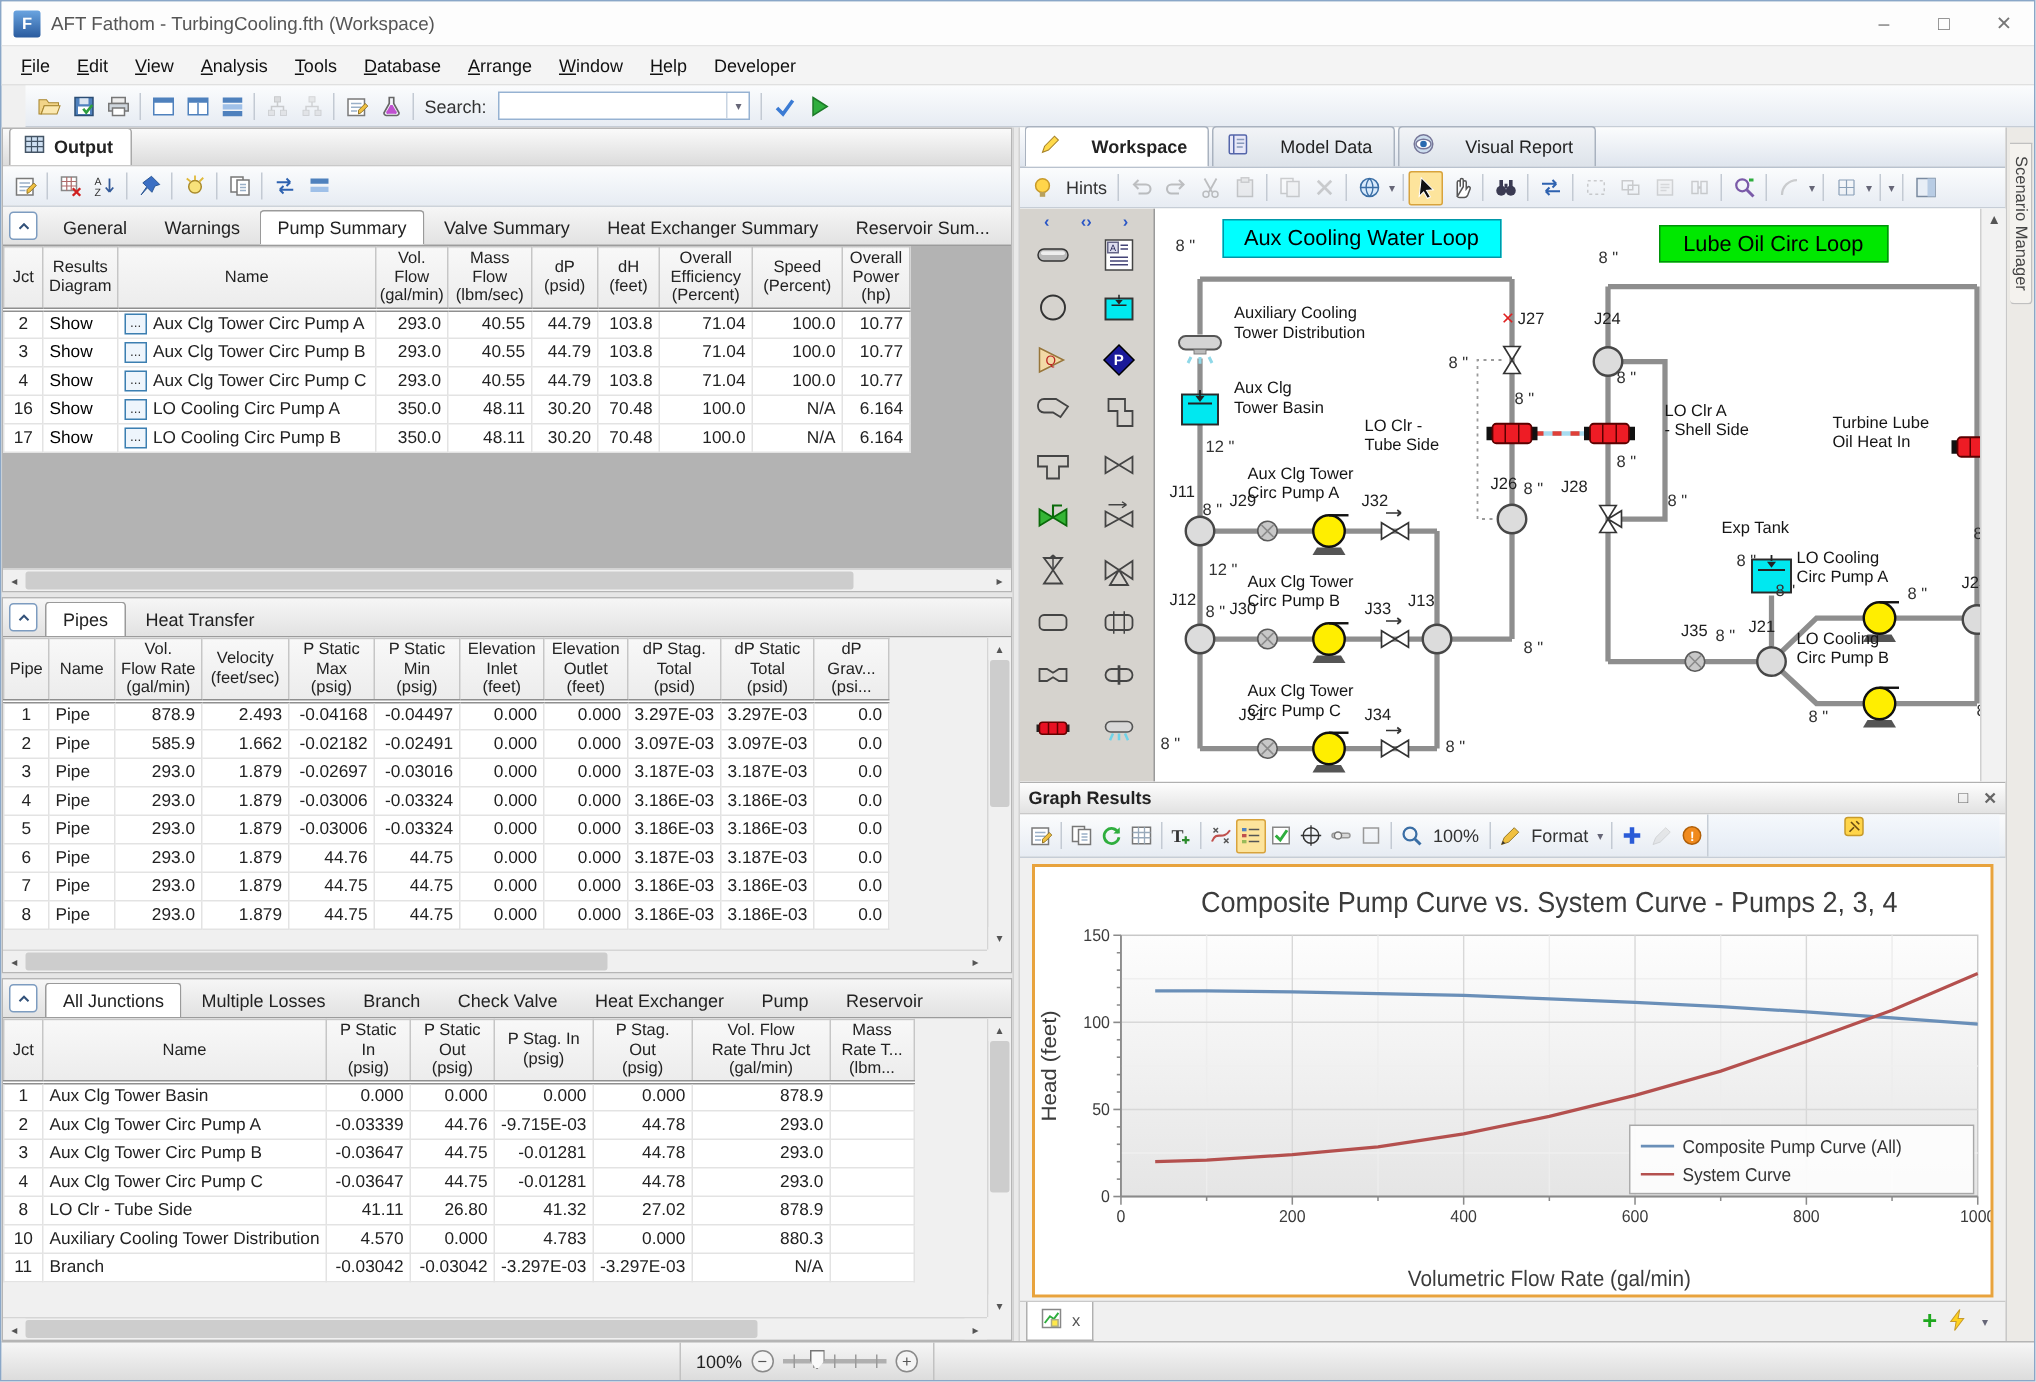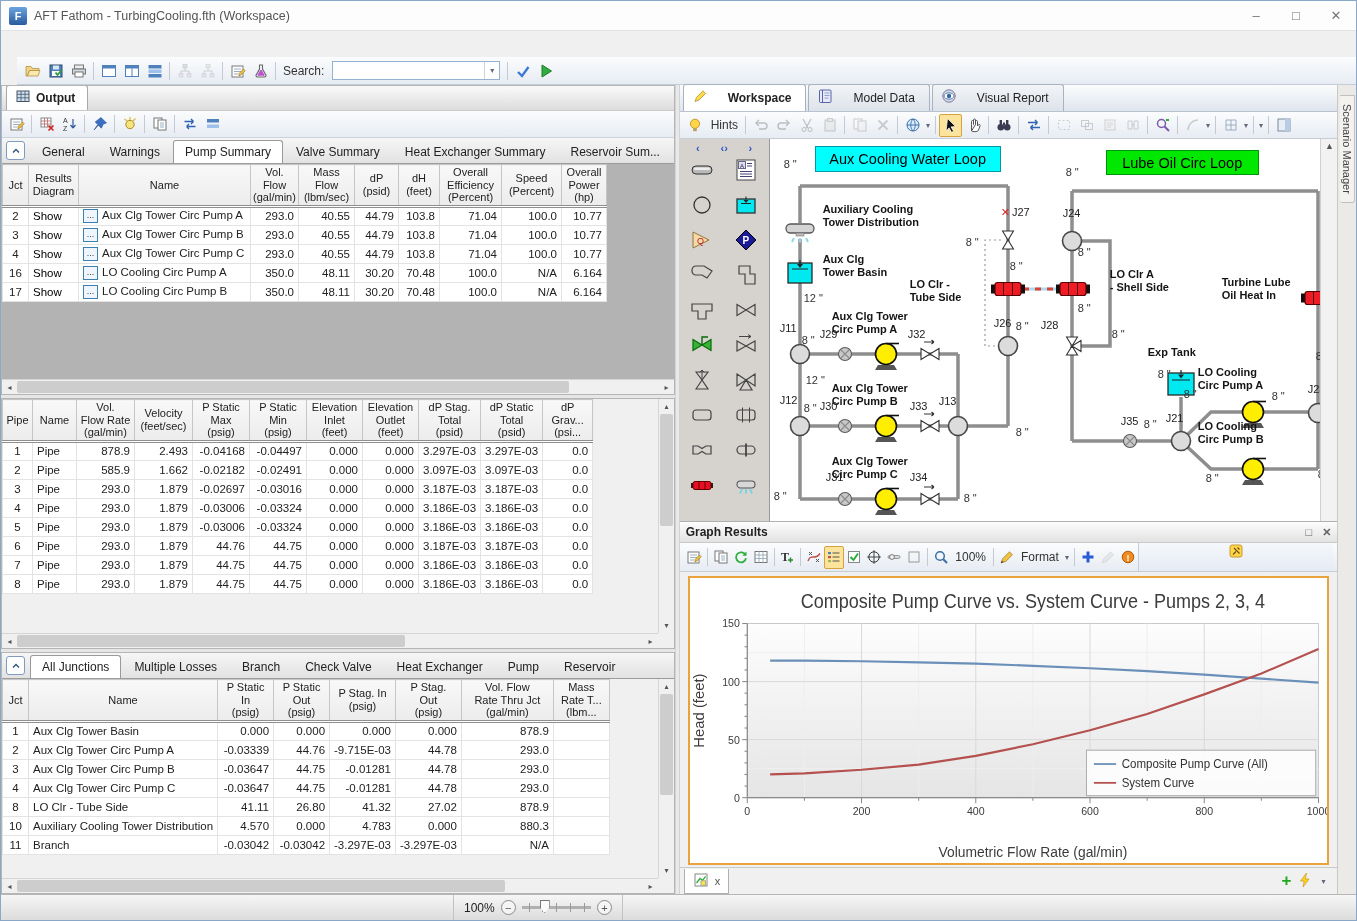--- a/index.html
+++ b/index.html
@@ -62,21 +62,21 @@
   .rp-tabs{height:27px;background:linear-gradient(#fbfcfd,#dfe5ee);border-bottom:1px solid #b9c2ce;display:flex;align-items:flex-end;padding:2px 0 0 3px;gap:2px;}
   .rtab{display:flex;align-items:center;gap:20px;padding:3px 14px 4px 8px;border:1px solid #a9b2bf;border-bottom:none;border-radius:3px 3px 0 0;background:linear-gradient(#f2f4f7,#dde3ea);font-size:12px;}
   .rtab.active{background:#fff;font-weight:bold;}
   .hintsbar{height:27px;background:linear-gradient(#fbfcfd,#e7ecf3);border-bottom:1px solid #c6cdd6;display:flex;align-items:center;padding:0 4px;}
   .workspace{flex:1;position:relative;background:#fff;overflow:hidden;}
   .palette{position:absolute;left:0;top:0;bottom:0;width:90px;background:#d6d3ce;border-right:1px solid #9a9a9a;padding-top:2px;}
   .pal-nav{display:flex;justify-content:space-around;color:#2a56c6;font-size:11px;font-weight:bold;padding:1px 6px 3px 6px;}
   .pal-grid{display:grid;grid-template-columns:1fr 1fr;justify-items:center;row-gap:9px;}
   .pal-item{width:34px;height:26px;display:flex;align-items:center;justify-content:center;}
   .canvas{position:absolute;left:90px;top:0;right:17px;bottom:0;background:#fff;overflow:hidden;}
-  .canvas .dlabel{position:absolute;font-size:11px;color:#151515;white-space:nowrap;line-height:13px;font-weight:bold;}
+  .canvas .dlabel{position:absolute;font-size:11px;color:#151515;white-space:nowrap;line-height:13px;}
   .canvas .jlabel{position:absolute;font-size:11px;color:#222;white-space:nowrap;}
   .canvas .slabel{position:absolute;font-size:11px;color:#333;white-space:nowrap;}
   .canvas .loopbox{position:absolute;display:flex;align-items:center;justify-content:center;font-size:14.5px;color:#000;}
   .redx{color:#e02020;margin-right:2px;}
   .ws-vscroll{position:absolute;right:0;top:0;bottom:0;width:17px;background:#f2f2f2;border-left:1px solid #d0d0d0;display:flex;flex-direction:column;align-items:center;padding-top:2px;color:#555;font-size:9px;}
   
   .graph-panel{height:373px;border-top:1px solid #b0b0b0;display:flex;flex-direction:column;background:#f0f0f0;}
   .gheader{height:21px;background:linear-gradient(#fdfdfd,#e2e2e2);border-bottom:1px solid #c9c9c9;display:flex;align-items:center;padding:0 6px;font-weight:bold;font-size:12px;color:#222;}
   .gheader .gwb{margin-left:auto;display:flex;gap:10px;color:#666;font-size:11px;}
   .gtoolbar{height:29px;background:linear-gradient(#fbfcfd,#e7ecf3);border-bottom:1px solid #c6cdd6;display:flex;align-items:center;padding:0 4px;}
@@ -103,20 +103,32 @@
   <div class="titlebar">
     <div class="appicon">F</div>
     <div class="title-text">AFT Fathom - TurbingCooling.fth (Workspace)</div>
     <div class="wbtns">
       <div class="wbtn">–</div>
       <div class="wbtn">□</div>
       <div class="wbtn">✕</div>
     </div>
   </div>
 
+  <div class="menubar" id="menubar">
+      <div class="menu-item ul">File</div>
+      <div class="menu-item ul">Edit</div>
+      <div class="menu-item ul">View</div>
+      <div class="menu-item ul">Analysis</div>
+      <div class="menu-item ul">Tools</div>
+      <div class="menu-item ul">Database</div>
+      <div class="menu-item ul">Arrange</div>
+      <div class="menu-item ul">Window</div>
+      <div class="menu-item ul">Help</div>
+      <div class="menu-item">Developer</div>
+    </div>
 
   <div class="maintoolbar" id="maintoolbar">
       <span class="tb-icon">
         <svg viewBox="0 0 16 16" width="16" height="16">
           <path d="M1 3.5h5l1.5 2H14v2H4.5L2.5 13H1z" fill="#f2d488" stroke="#a8862f" stroke-width=".7"></path>
           <path d="M4.5 7.5H15l-2 5.5H2.5z" fill="#fbe8b0" stroke="#a8862f" stroke-width=".7"></path>
         </svg>
       </span>
       <span class="tb-icon">
         <svg viewBox="0 0 16 16" width="16" height="16">
@@ -415,20 +427,29 @@
                   <td class="num">N/A</td>
                   <td class="num">6.164</td>
                 </tr>
               </tbody>
             </table>
           </div>
       </div>
       <div class="vsplit"></div>
 
       <div class="panel" style="height:251px">
+        <div class="tabstrip" id="pipesTabs">
+            <div class="collapse-btn">
+              <svg viewBox="0 0 16 16" width="12" height="12">
+                <path d="M4 10l4-4 4 4" stroke="#33527a" fill="none" stroke-width="1.8"></path>
+              </svg>
+            </div>
+            <div class="ptab active">Pipes</div>
+            <div class="ptab">Heat Transfer</div>
+          </div>
         <div class="grid-area light" id="pipesGrid">
           <div class="vscroll">
             <div class="sbtn">▴</div>
             <div class="vtrack">
                 <div class="vthumb" style="height:55%"></div>
               </div>
             <div class="sbtn">▾</div>
           </div>
           <div class="hscroll" style="right:16px">
             <div class="sbtn">◂</div>

